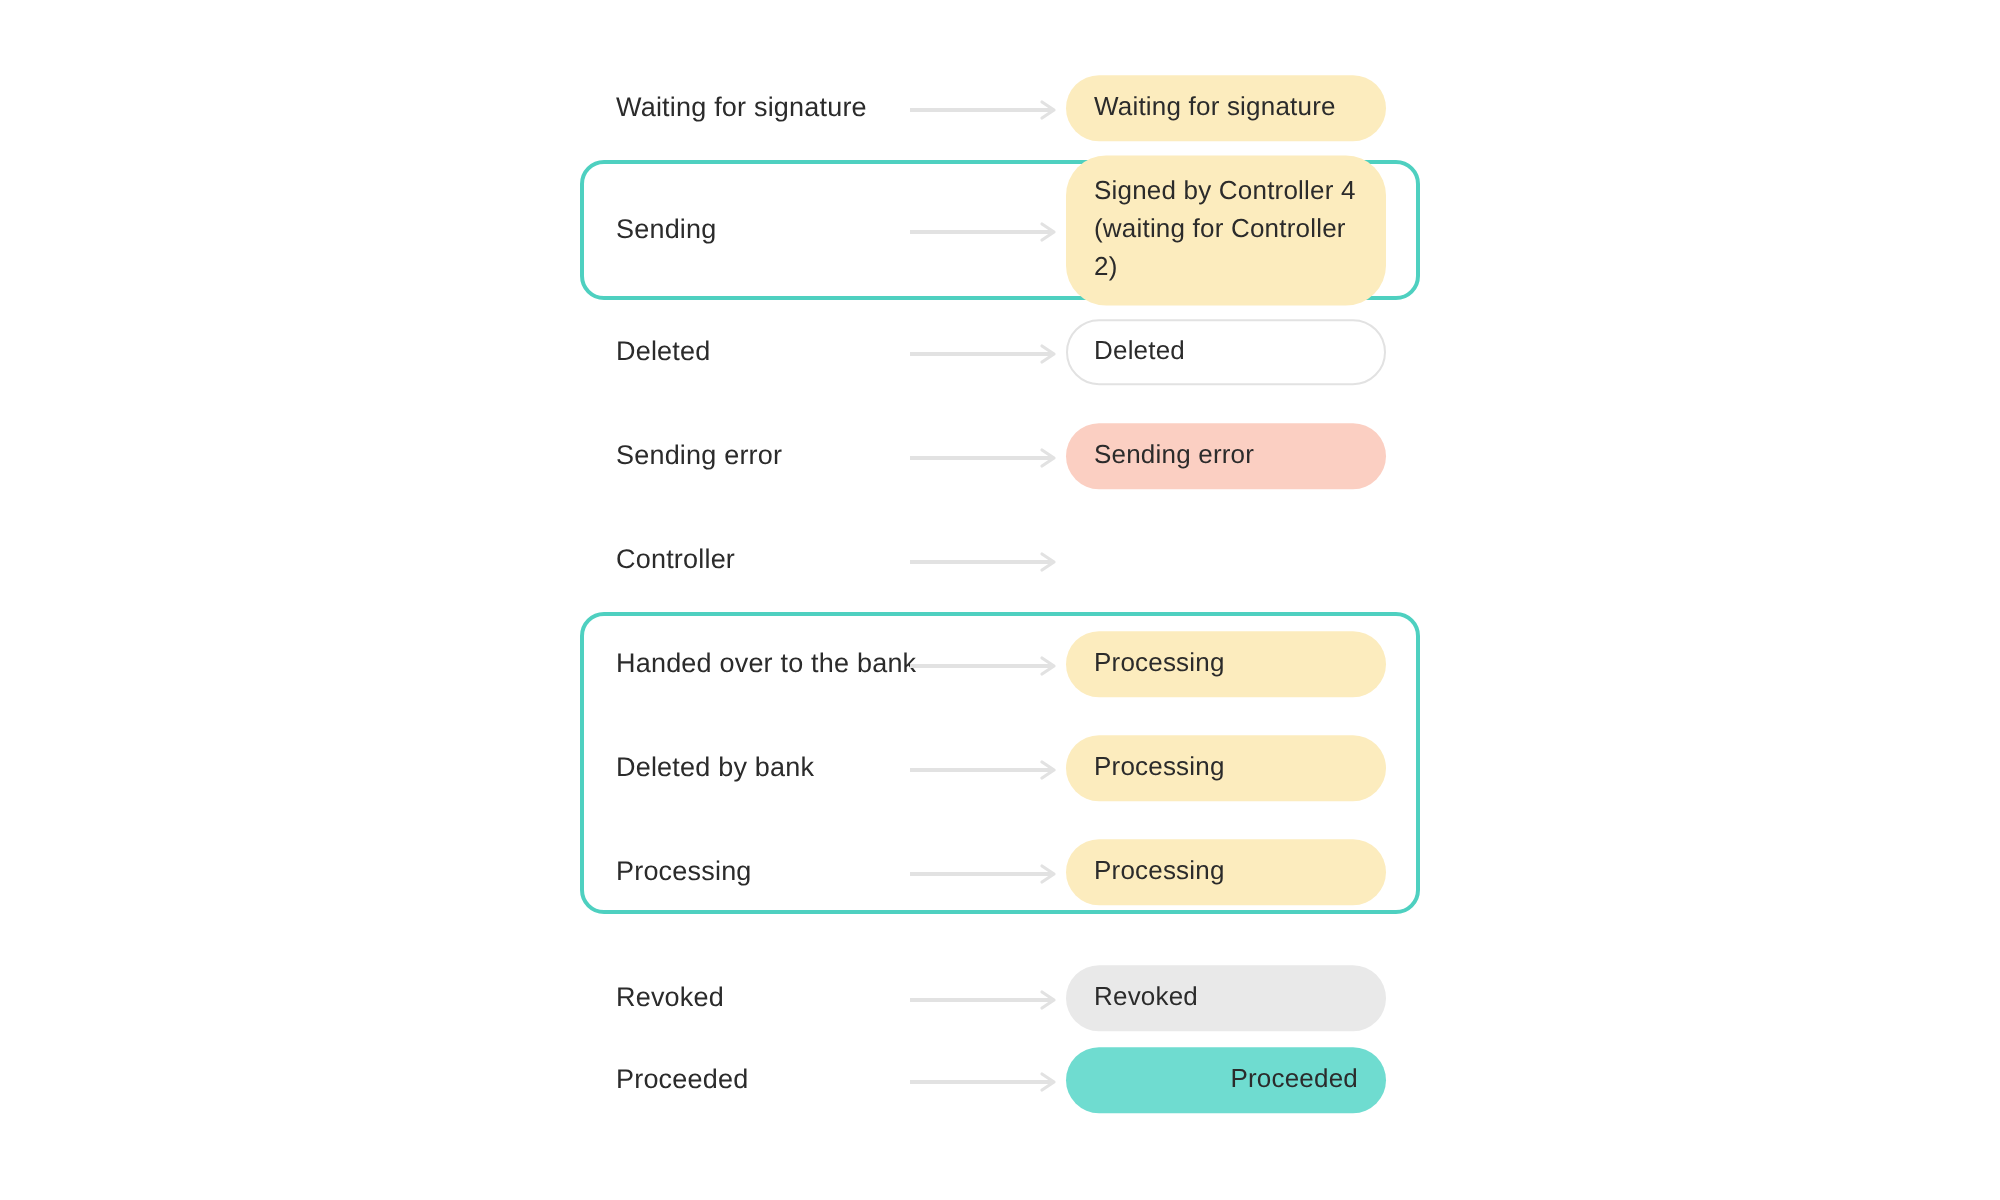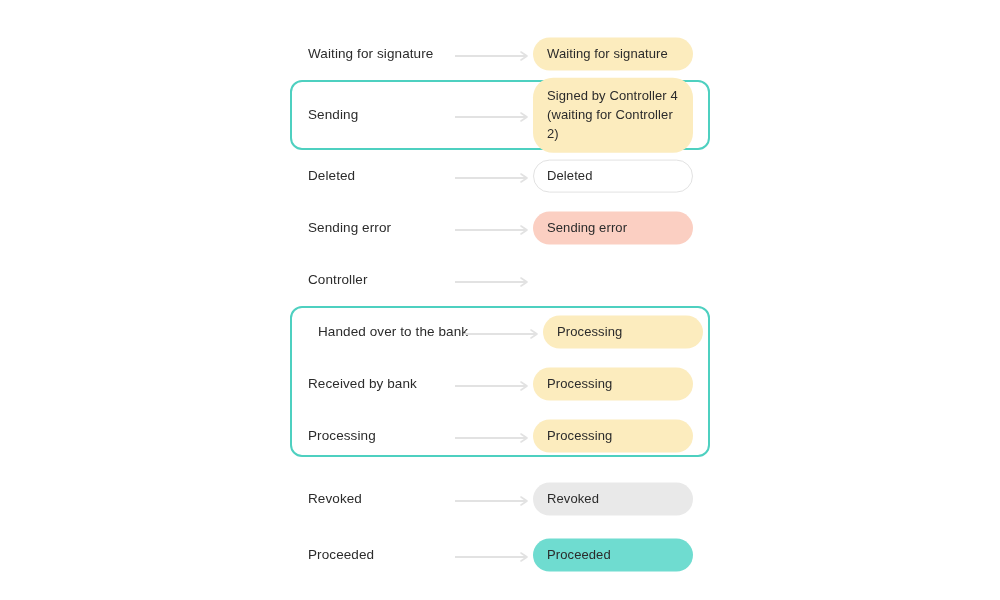--- a/index.html
+++ b/index.html
@@ -145,33 +145,33 @@
   <div class="row" style="top:263px;">
     <span class="row-label">Controller</span>
     <span class="arrow">
       <svg width="78" height="12" viewBox="0 0 78 12" xmlns="http://www.w3.org/2000/svg">
         <path d="M0 6 H70" stroke="#e2e2e2" stroke-width="2" fill="none" stroke-linecap="round"></path>
         <path d="M66 2 L72 6 L66 10" stroke="#e2e2e2" stroke-width="1.6" fill="none" stroke-linecap="round" stroke-linejoin="round"></path>
       </svg>
     </span>
   </div>
 
-  <div class="row" style="top:315px;margin-left:10px;">
+  <div class="row" style="top:315px;">
     <span class="row-label">Handed over to the bank</span>
     <span class="arrow">
       <svg width="78" height="12" viewBox="0 0 78 12" xmlns="http://www.w3.org/2000/svg">
         <path d="M0 6 H70" stroke="#e2e2e2" stroke-width="2" fill="none" stroke-linecap="round"></path>
         <path d="M66 2 L72 6 L66 10" stroke="#e2e2e2" stroke-width="1.6" fill="none" stroke-linecap="round" stroke-linejoin="round"></path>
       </svg>
     </span>
     <span class="pill yellow">Processing</span>
   </div>
 
   <div class="row" style="top:367px;">
-    <span class="row-label">Received by bank</span>
+    <span class="row-label">Deleted by bank</span>
     <span class="arrow">
       <svg width="78" height="12" viewBox="0 0 78 12" xmlns="http://www.w3.org/2000/svg">
         <path d="M0 6 H70" stroke="#e2e2e2" stroke-width="2" fill="none" stroke-linecap="round"></path>
         <path d="M66 2 L72 6 L66 10" stroke="#e2e2e2" stroke-width="1.6" fill="none" stroke-linecap="round" stroke-linejoin="round"></path>
       </svg>
     </span>
     <span class="pill yellow">Processing</span>
   </div>
 
   <div class="row" style="top:419px;">
@@ -189,21 +189,21 @@
     <span class="row-label">Revoked</span>
     <span class="arrow">
       <svg width="78" height="12" viewBox="0 0 78 12" xmlns="http://www.w3.org/2000/svg">
         <path d="M0 6 H70" stroke="#e2e2e2" stroke-width="2" fill="none" stroke-linecap="round"></path>
         <path d="M66 2 L72 6 L66 10" stroke="#e2e2e2" stroke-width="1.6" fill="none" stroke-linecap="round" stroke-linejoin="round"></path>
       </svg>
     </span>
     <span class="pill gray">Revoked</span>
   </div>
 
-  <div class="row" style="top:538px;">
+  <div class="row" style="top:523px;text-align:right;">
     <span class="row-label">Proceeded</span>
     <span class="arrow">
       <svg width="78" height="12" viewBox="0 0 78 12" xmlns="http://www.w3.org/2000/svg">
         <path d="M0 6 H70" stroke="#e2e2e2" stroke-width="2" fill="none" stroke-linecap="round"></path>
         <path d="M66 2 L72 6 L66 10" stroke="#e2e2e2" stroke-width="1.6" fill="none" stroke-linecap="round" stroke-linejoin="round"></path>
       </svg>
     </span>
     <span class="pill teal">Proceeded</span>
   </div>
 

